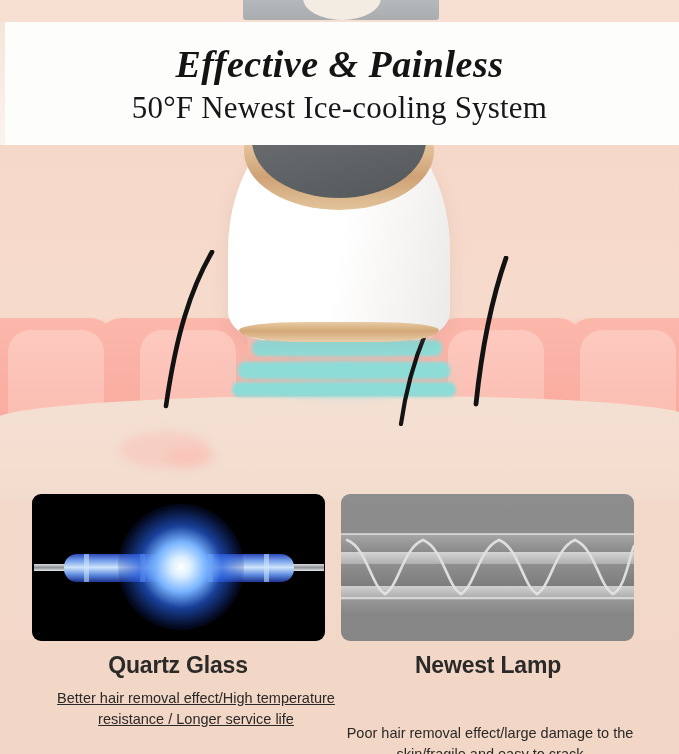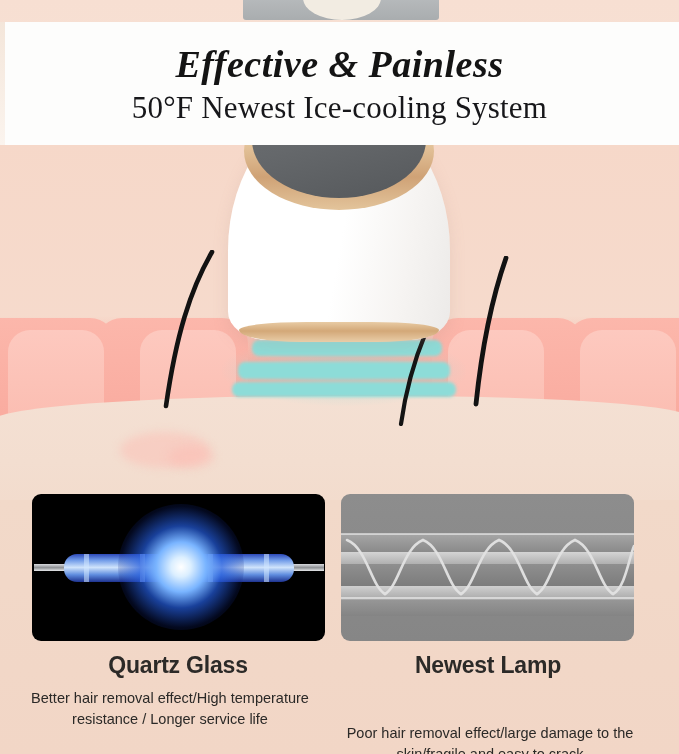--- a/index.html
+++ b/index.html
@@ -247,21 +247,21 @@
 
   .cap-desc {
     position: absolute;
     width: 312px;
     top: 188px;
     text-align: center;
     font-size: 14.5px;
     line-height: 1.42;
     color: #2b2927;
   }
-  .cap-desc.left  { left: 14px; }
+  .cap-desc.left  { left: 40px; text-decoration: underline; }
   .cap-desc.right { left: 334px; margin-top: 35px; }
 
   
   .banner {
     position: absolute;
     left: 0; top: 22px;
     width: 679px; height: 123px;
     background: #fdfdfc;
     display: flex;
     flex-direction: column;

